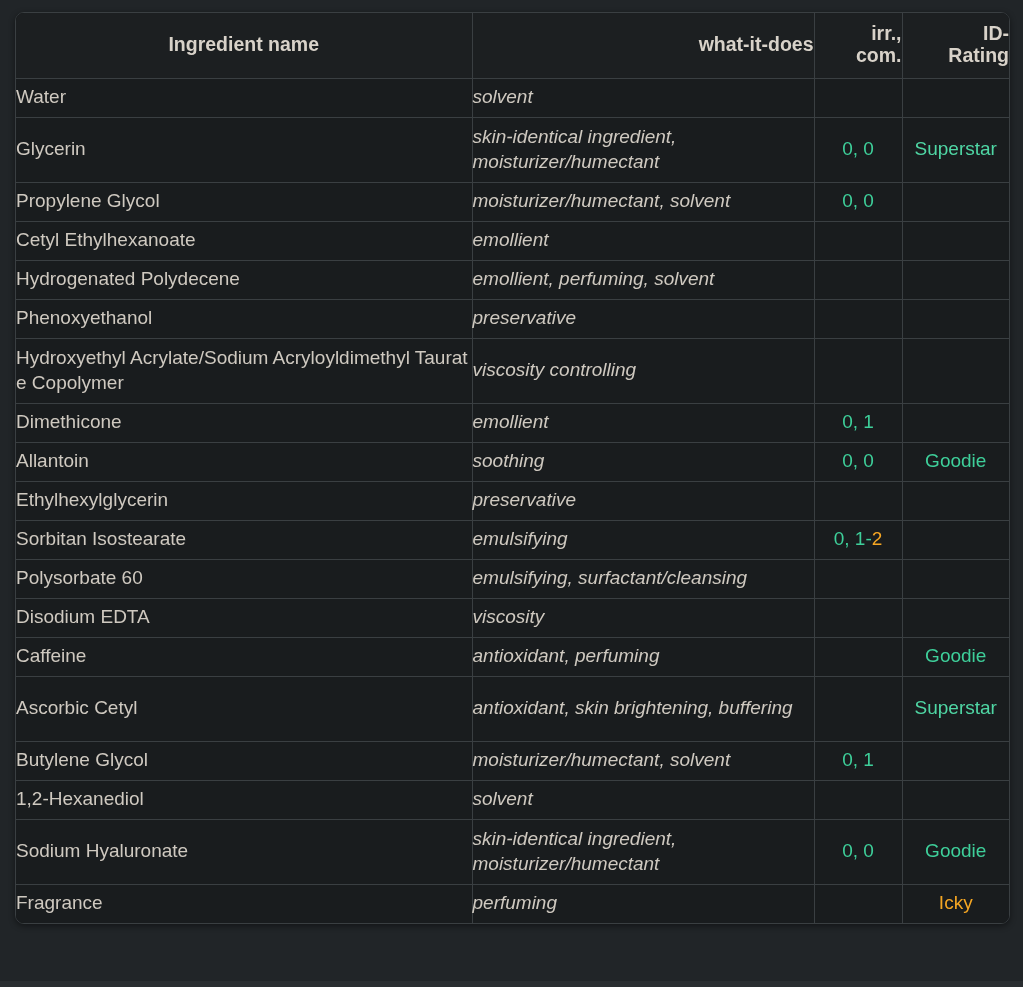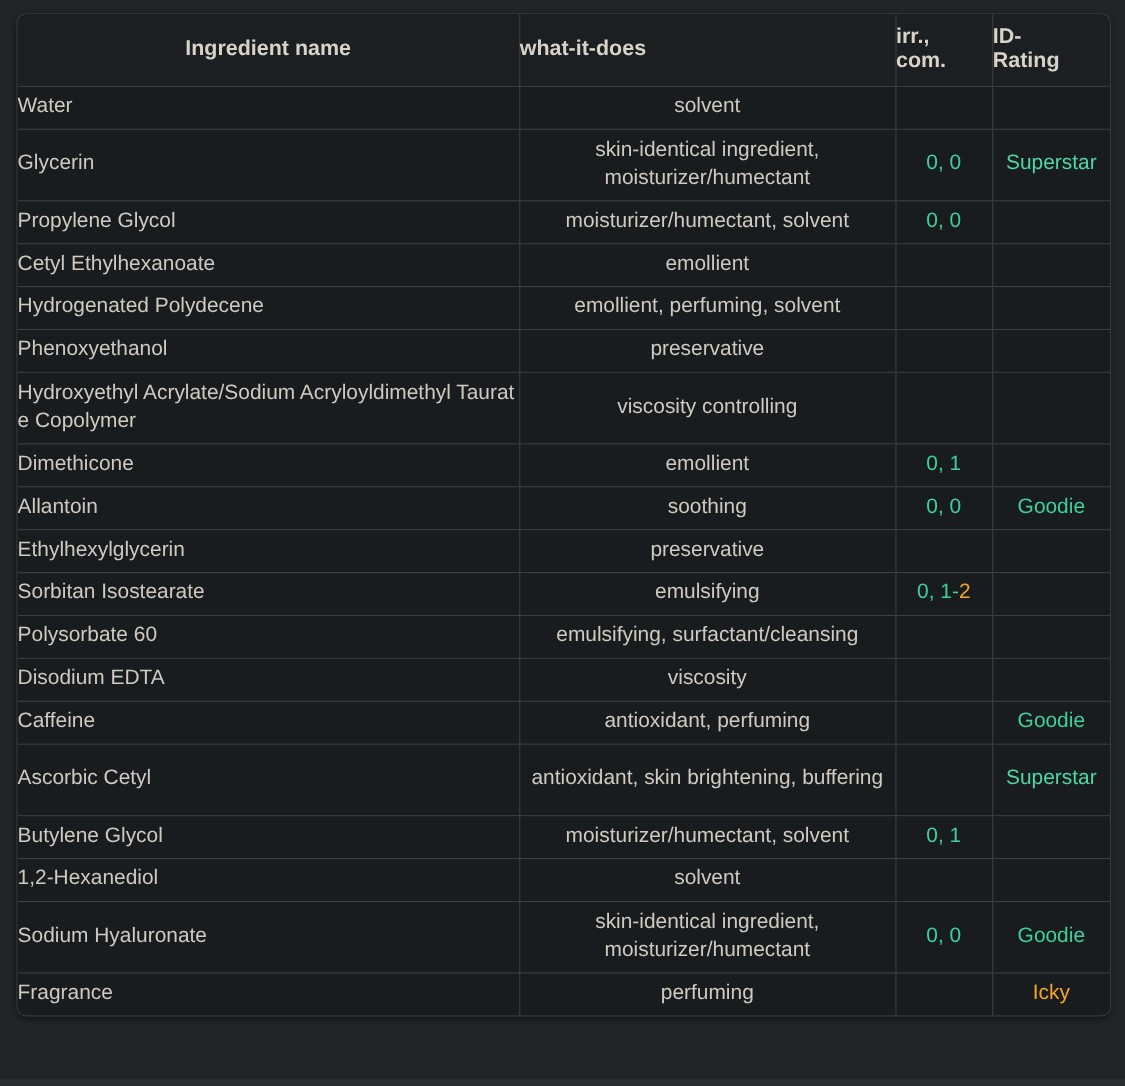--- a/index.html
+++ b/index.html
@@ -53,21 +53,21 @@
   }
   table.ingredients th:last-child,
   table.ingredients td:last-child { border-right: none; }
   table.ingredients tr:last-child td { border-bottom: none; }
 
   thead th {
     background: #1c1f21;
     color: #d8d2c9;
     font-weight: bold;
     font-size: 19.5px;
-    text-align: left;
+    text-align: right;
     height: 65px;
     line-height: 1.12;
     padding: 4px 6px;
     box-sizing: border-box;
   }
   thead th.h-name { text-align: center; }
 
   tbody td {
     color: #cfc9c0;
     font-size: 19px;
@@ -76,22 +76,22 @@
   }
 
   td.cell-name {
     text-align: left;
     padding: 8px 0 8px 10px;
     word-break: break-all;
     overflow-wrap: anywhere;
   }
 
   td.cell-does {
-    text-align: center;
     padding: 8px 8px;
+    font-style: italic;
   }
 
   td.cell-irrcom {
     text-align: center;
     padding: 8px 4px;
     color: #3ecf9a;
     white-space: nowrap;
     margin-left: 17px;
   }
 

